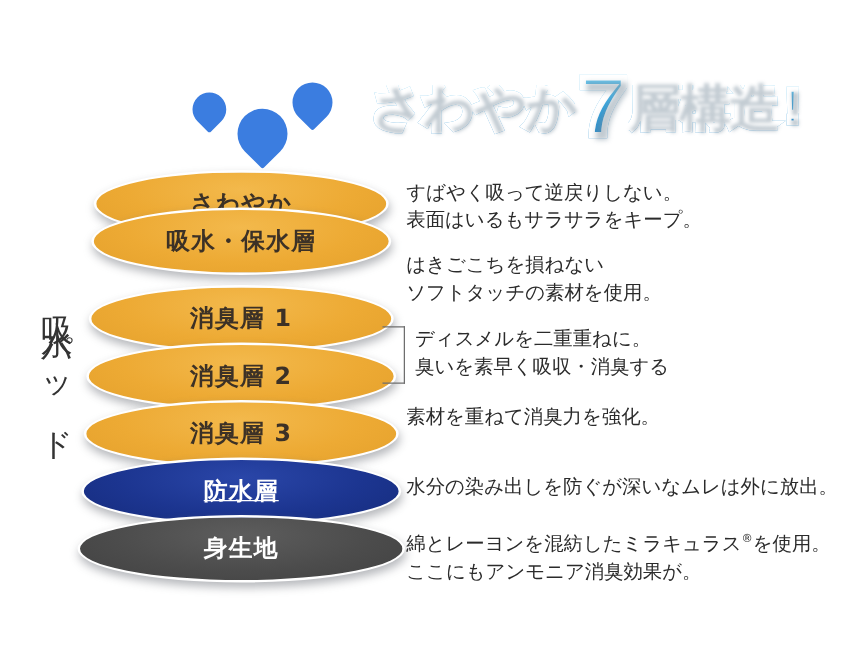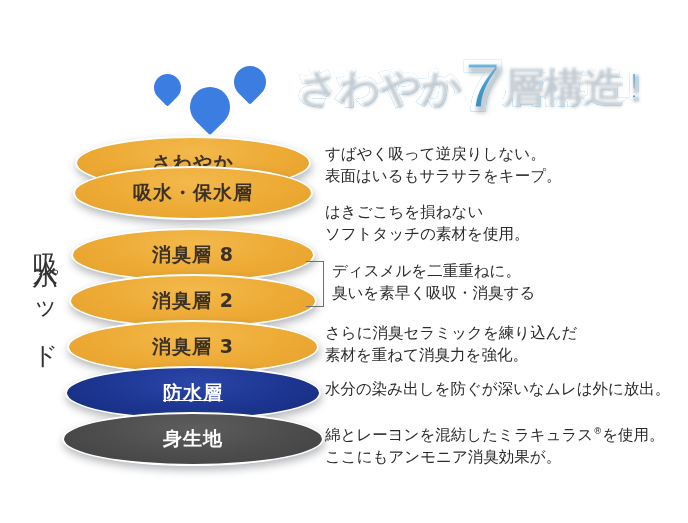--- a/index.html
+++ b/index.html
@@ -194,21 +194,21 @@
   <div class="vertical-label">吸水パッド</div>
 
   <div class="stack">
     <div class="layer orange l0">
       <span class="layer-label">さわやか</span>
     </div>
     <div class="layer orange l1">
       <span class="layer-label">吸水・保水層</span>
     </div>
     <div class="layer orange l2">
-      <span class="layer-label">消臭層 8</span>
+      <span class="layer-label">消臭層 1</span>
     </div>
     <div class="layer orange l3">
       <span class="layer-label">消臭層 2</span>
     </div>
     <div class="layer orange l4">
       <span class="layer-label">消臭層 3</span>
     </div>
     <div class="layer navy l5">
       <span class="layer-label">防水層</span>
     </div>
@@ -228,21 +228,20 @@
     <span class="line">はきごこちを損ねない</span>
     <span class="line">ソフトタッチの素材を使用。</span>
   </div>
 
   <div class="desc d2">
     <span class="line">ディスメルを二重重ねに。</span>
     <span class="line">臭いを素早く吸収・消臭する</span>
   </div>
 
   <div class="desc d3">
-    <span class="line">さらに消臭セラミックを練り込んだ</span>
     <span class="line">素材を重ねて消臭力を強化。</span>
   </div>
 
   <div class="desc d4">
     <span class="line">水分の染み出しを防ぐが深いなムレは外に放出。</span>
   </div>
 
   <div class="desc d5">
     <span class="line"><span>綿とレーヨンを混紡したミラキュラス</span><span class="reg-mark">®</span><span>を使用。</span></span>
     <span class="line">ここにもアンモニア消臭効果が。</span>

